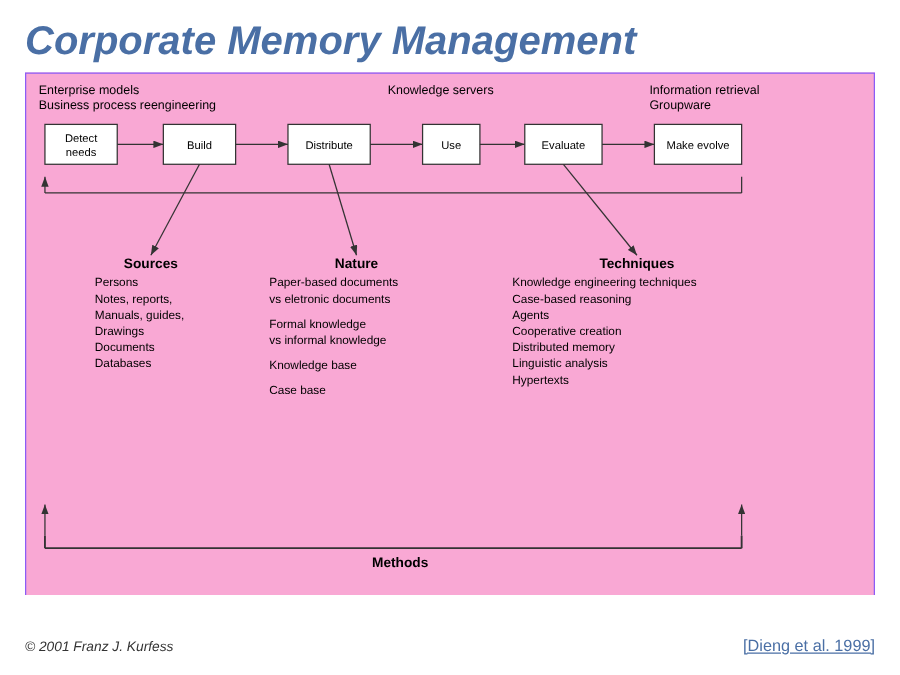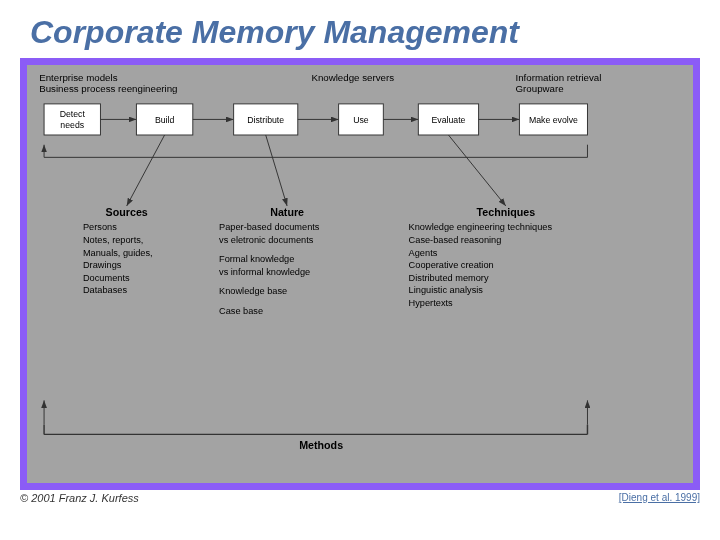--- a/index.html
+++ b/index.html
@@ -18,56 +18,56 @@
       position: relative;
       background: #fff;
     }
 
     .title {
       font-size: 32px;
       font-weight: bold;
       color: #4a6fa5;
       font-style: italic;
       text-align: left;
-      padding: 14px 30px 6px 30px;
+      padding: 14px 30px 6px 20px;
     }
 
     .diagram-area {
       position: absolute;
       top: 58px;
       left: 20px;
       right: 20px;
       bottom: 50px;
-      border: 7px solid #8b5cf6;
-      background: #a3a3a3;
+      border: 1px solid #8b5cf6;
+      background: #f9a8d4;
       overflow: hidden;
     }
 
     
     .footer {
       position: absolute;
-      bottom: 0;
+      bottom: 16px;
       left: 0;
       right: 0;
       height: 48px;
       display: flex;
-      align-items: flex-start;
+      align-items: flex-end;
       justify-content: space-between;
       padding: 0 20px;
       background: #fff;
     }
 
     .footer-left {
       font-size: 11px;
       color: #333;
       font-style: italic;
     }
 
     .footer-center {
-      font-size: 10px;
+      font-size: 13px;
       color: #4a6fa5;
       text-decoration: underline;
       cursor: pointer;
     }
 
     .footer-right {
       font-size: 11px;
       color: #333;
       font-style: italic;
     }

